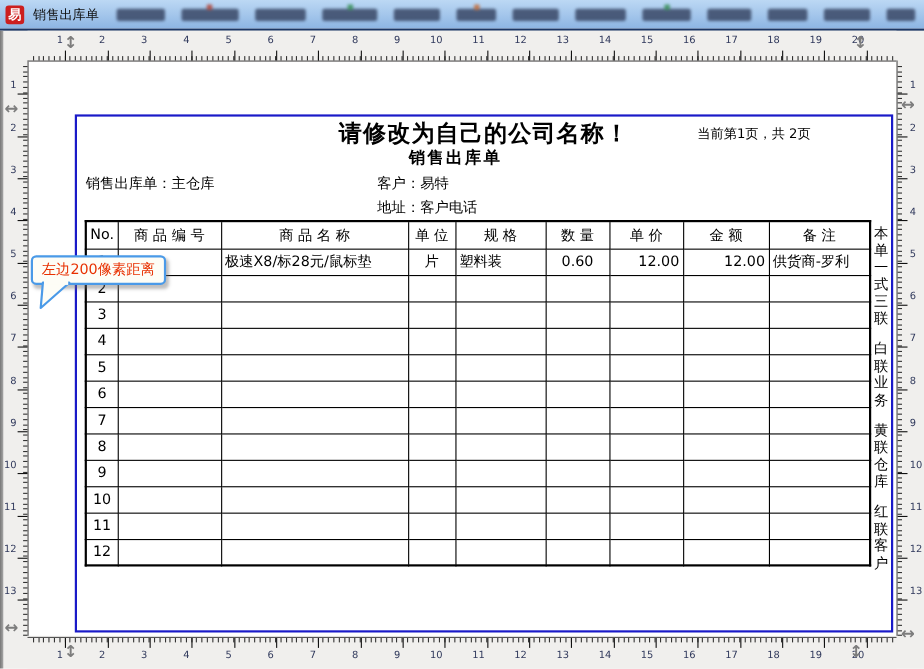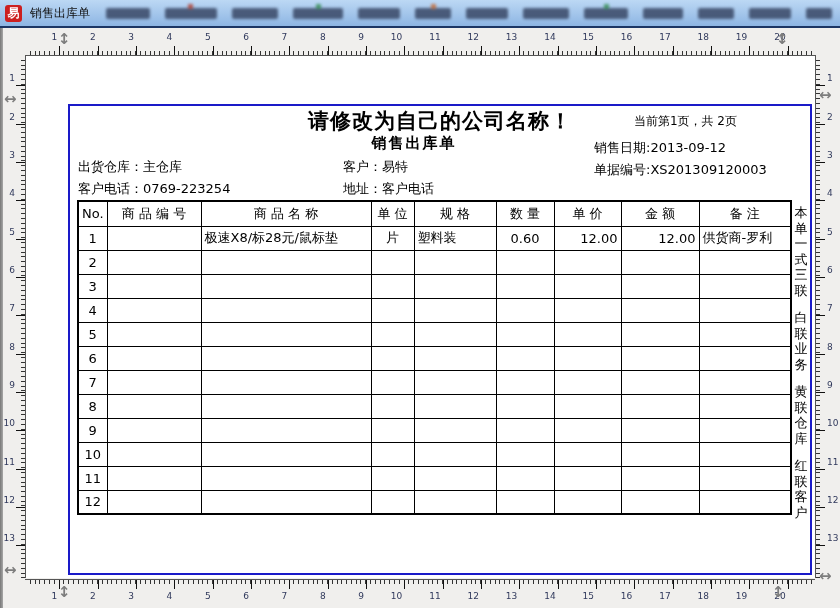--- a/index.html
+++ b/index.html
@@ -817,26 +817,23 @@
     <span class="handle" style="left:4px;top:64px;">↔</span>
     <span class="handle" style="left:4px;top:535px;">↔</span>
     <span class="handle" style="left:819px;top:60px;">↔</span>
     <span class="handle" style="left:819px;top:541px;">↔</span>
 
     <div class="sheet">
       <div class="company-title">请修改为自己的公司名称！</div>
       <div class="page-indicator">当前第1页，共 2页</div>
       <div class="doc-title">销售出库单</div>
 
-      <div class="fld f-warehouse"><span>出货仓库：</span><span>主仓库</span></div>
+      <div class="fld f-warehouse"><span>销售出库单：</span><span>主仓库</span></div>
       <div class="fld f-customer"><span>客户：</span><span>易特</span></div>
-      <div class="fld f-phone"><span>客户电话：</span><span>0769-223254</span></div>
       <div class="fld f-address"><span>地址：</span><span>客户电话</span></div>
-      <div class="fld f-date"><span>销售日期:</span><span>2013-09-12</span></div>
-      <div class="fld f-docno"><span>单据编号:</span><span>XS201309120003</span></div>
 
       <table class="items">
         <colgroup>
           <col style="width:29px">
             <col style="width:94px">
             <col style="width:170px">
           <col style="width:43px">
             <col style="width:82px">
             <col style="width:58px">
           <col style="width:67px">
@@ -1015,14 +1012,21 @@
           </div>
           <div class="side-group">
             <span>红</span>
             <span>联</span>
             <span>客</span>
             <span>户</span>
           </div>
         </div>
     </div>
 
+    <div class="callout co-left">
+      <span>左边200像素距离</span>
+      <svg>
+        <path d="M7,2 L5,25 L31,2 Z" fill="#fdfdf6" stroke="#4a9ae8" stroke-width="2" stroke-linejoin="round"></path>
+        <rect x="8" y="0" width="22" height="4" fill="#fdfdf6"></rect>
+      </svg>
+    </div>
   </div>
 </div>
 
 </body></html>

